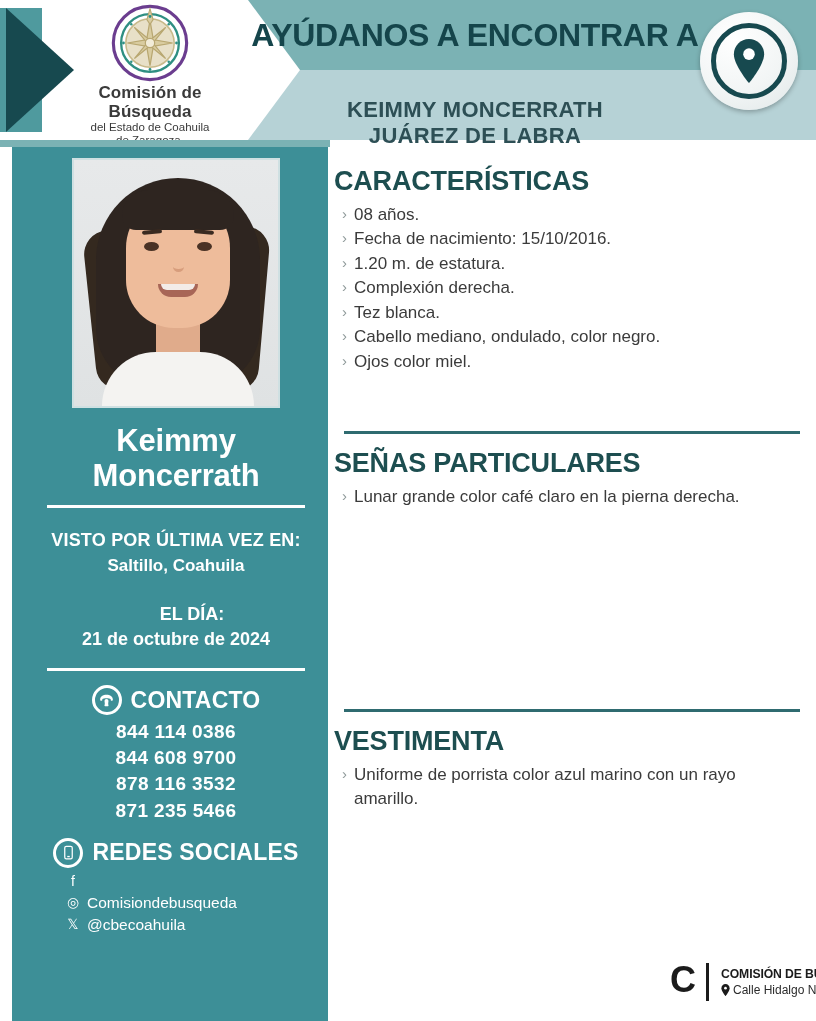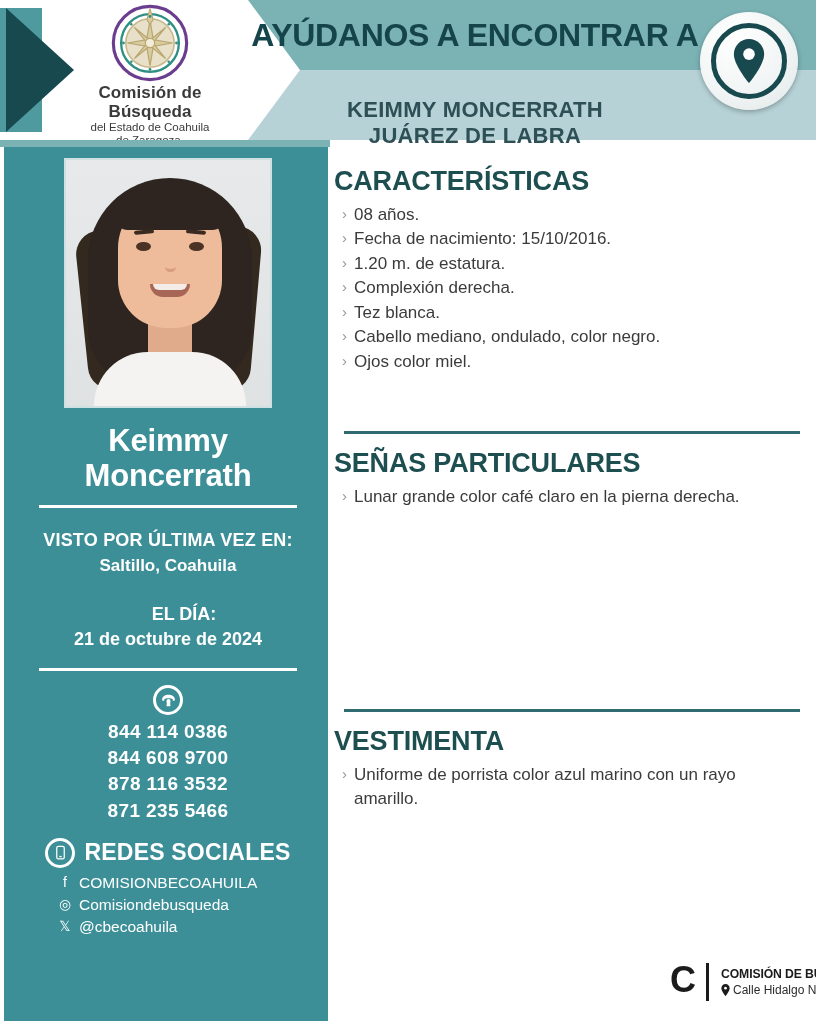--- a/index.html
+++ b/index.html
@@ -82,21 +82,21 @@
   }
   .hdr-underline {
     position:absolute; left:0; top:140px; width:330px; height:7px;
     background:#7bb2b4; z-index:8;
   }
 
   
   .body-wrap { position:absolute; left:0; top:140px; width:816px; height:881px; }
 
   .sidebar {
-    position:absolute; left:4px; top:0; width:328px; height:881px;
+    position:absolute; left:12px; top:0; width:328px; height:881px;
     background:#3d8f97; color:#ffffff; text-align:center;
   }
   .photo-frame {
     width:208px; height:250px; margin:18px auto 0;
     background:#d6dde0; border:2px solid #cfe0e2; overflow:hidden;
     position:relative;
   }
   
   .p-bg { position:absolute; inset:0; background:linear-gradient(#e7e9ea,#dfe2e3); }
   .p-hair { position:absolute; left:22px; top:18px; width:164px; height:210px;
@@ -271,20 +271,21 @@
     <div class="sb-day-val">21 de octubre de 2024</div>
 
     <div class="sb-rule2"></div>
 
     <div class="sb-head-row">
       <span class="sb-circ-icon">
         <svg width="17" height="17" viewBox="0 0 24 24" fill="#ffffff">
           <path d="M12 4c-5 0-9 3-9 6.5 0 1.3.6 2 1.6 2 .9 0 1.5-.5 1.5-1.4 0-.6-.2-1 .2-1.3.8-.6 3-1 5.7-1s4.9.4 5.7 1c.4.3.2.7.2 1.3 0 .9.6 1.4 1.5 1.4 1 0 1.6-.7 1.6-2C21 7 17 4 12 4zm0 6c-1.6 0-2.8 1.2-2.8 2.8 0 1 .4 2.3.4 3.4 0 1.6-.5 2.8-.5 3.3 0 .4.3.5.9.5h4c.6 0 .9-.1.9-.5 0-.5-.5-1.7-.5-3.3 0-1.1.4-2.4.4-3.4C14.8 11.2 13.6 10 12 10z"></path>
         </svg>
       </span>
+      <span class="sb-head-txt">CONTACTO</span>
     </div>
 
     <div class="sb-phone">
       <div>844 114 0386</div>
       <div>844 608 9700</div>
       <div>878 116 3532</div>
       <div>871 235 5466</div>
     </div>
 
     <div class="sb-head-row">
@@ -293,21 +294,20 @@
           <rect x="6" y="2" width="12" height="20" rx="2.5"></rect>
           <line x1="10" y1="18.5" x2="14" y2="18.5" stroke-width="2.2"></line>
         </svg>
       </span>
       <span class="sb-head-txt">REDES SOCIALES</span>
     </div>
 
     <div class="sb-social">
       <div>
         <span class="sm-ico">f</span>
-        <span>COMISIONBECOAHUILA</span>
       </div>
       <div>
         <span class="sm-ico">◎</span>
         <span>Comisiondebusqueda</span>
       </div>
       <div>
         <span class="sm-ico">𝕏</span>
         <span>@cbecoahuila</span>
       </div>
     </div>

